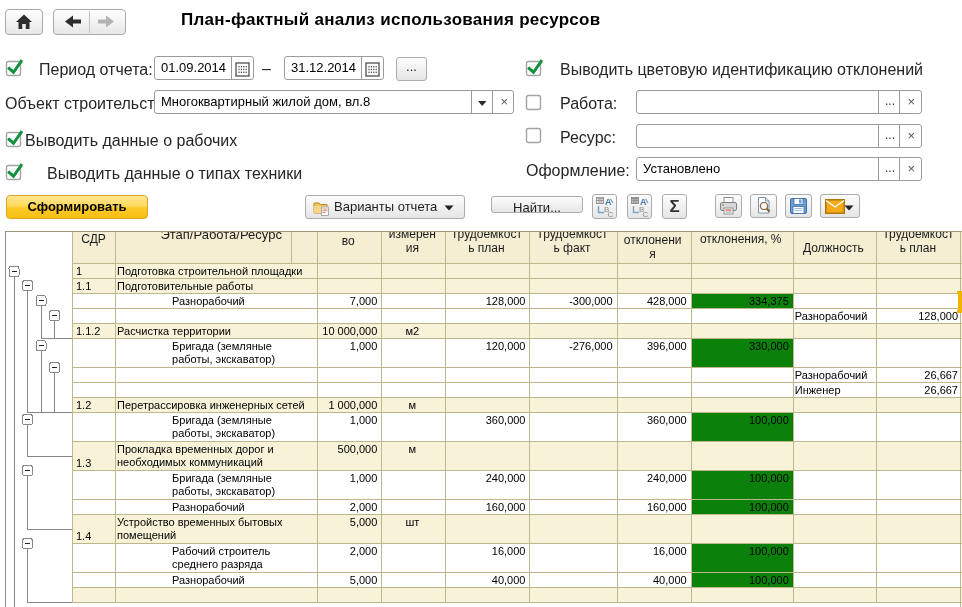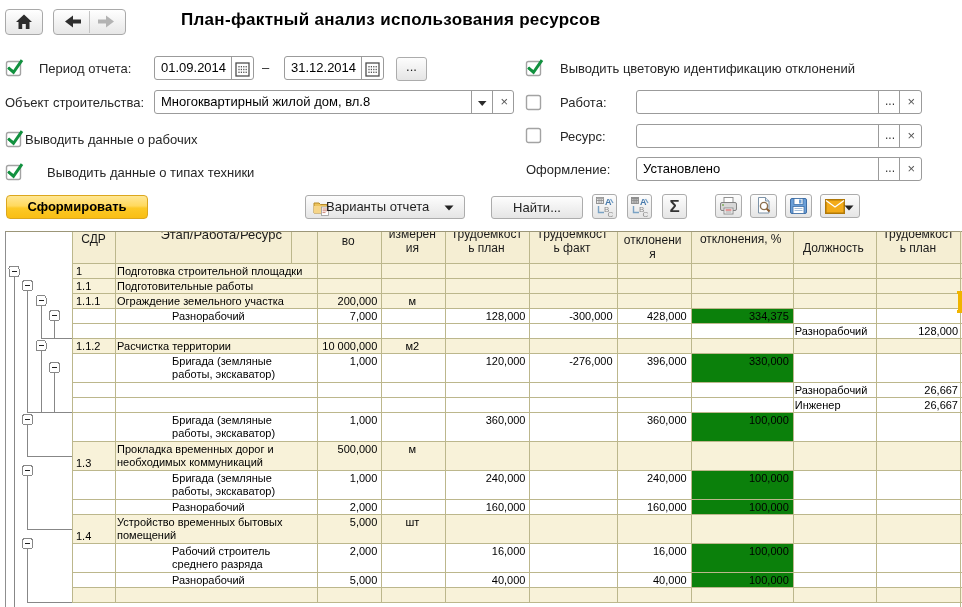--- a/index.html
+++ b/index.html
@@ -1,17 +1,17 @@
 <!DOCTYPE html>
 <html><head><meta charset="utf-8">
 <style>
 html,body{margin:0;padding:0;background:#fff;}
 #page{position:relative;width:962px;height:607px;overflow:hidden;font-family:"Liberation Sans",sans-serif;background:#fff;}
 .abs{position:absolute;}
-.lbl{position:absolute;font-size:13px;color:#262626;white-space:nowrap;}
+.lbl{position:absolute;font-size:16px;color:#262626;white-space:nowrap;}
 .tbtn{position:absolute;border:1px solid #a9a9a9;border-radius:4px;background:linear-gradient(#ffffff,#f4f4f4 45%,#e7e7e7);}
 .btn{position:absolute;border:1px solid #acacac;border-radius:3px;background:linear-gradient(#fdfdfd,#f1f1f1 50%,#e5e5e5);font-size:13px;color:#1e1e1e;text-align:center;box-sizing:border-box;}
 .fld{position:absolute;background:#fff;border:1px solid #9b9b9b;border-radius:3px;box-sizing:border-box;font-size:13px;color:#000;}
 .fld .txt{position:absolute;left:6px;top:3px;white-space:nowrap;}
 .sep{position:absolute;top:0;bottom:0;width:1px;background:#9b9b9b;}
 .cbx{position:absolute;width:30px;height:30px;overflow:visible;}
 table.grid{border-collapse:collapse;table-layout:fixed;font-size:11px;line-height:13px;}
 table.grid td{border:1px solid #bcb78c;padding:1px 4px 0 1px;overflow:hidden;white-space:nowrap;box-sizing:border-box;vertical-align:top;}
 td.yel{background:#f8f2d9;color:#000;}
 td.hdr{background:#f5eed3;color:#1a1a1a;text-align:center;font-size:12px;line-height:14px;}
@@ -153,26 +153,26 @@
 </div>
 
 <div class="abs" style="left:6px;top:195px;width:142px;height:24px;border:1px solid #dca71e;border-radius:4px;background:linear-gradient(#ffe794,#ffd95e 45%,#fcc927 55%,#f9be14);box-sizing:border-box;text-align:center;font-size:13px;font-weight:bold;color:#000;line-height:22px;">Сформировать</div>
 <div class="btn" style="left:305px;top:195px;width:160px;height:24px;">
   <svg class="abs" style="left:7px;top:3px;" width="18" height="17" viewBox="0 0 18 17">
         <path d="M1 4 L1 14 L14 14 L14 5.5 L7.5 5.5 L6 4 Z" fill="#ecc35c" stroke="#b68a28" stroke-width="1"></path>
         <path d="M1 7 L14 7 L14 14 L1 14 Z" fill="#f6d588"></path>
         <rect x="8.5" y="8" width="7" height="8.5" fill="#fff" stroke="#999" stroke-width="0.8"></rect>
         <path d="M9.5 10 h5 M9.5 11.8 h5 M9.5 13.6 h3" stroke="#c87a6a" stroke-width="0.9"></path>
       </svg>
-  <span style="position:absolute;left:20px;top:3px;">Варианты отчета</span>
+  <span style="position:absolute;left:28px;top:3px;">Варианты отчета</span>
   <svg class="abs" style="right:9px;top:9px;" width="11" height="7">
         <path d="M0.5 0.5 L9.5 0.5 L5 5.5 Z" fill="#222"></path>
       </svg>
 </div>
-<div class="btn" style="left:491px;top:196px;width:92px;height:23px;line-height:21px;">Найти...</div>
+<div class="btn" style="left:491px;top:196px;width:92px;height:17px;line-height:21px;">Найти...</div>
 
 <div class="btn" style="left:592px;top:194px;width:25px;height:25px;">
   <svg width="23" height="23" viewBox="0 0 23 23">
         <rect x="3.5" y="2.5" width="7" height="6" fill="#e8e8e8" stroke="#8a8a8a" stroke-width="0.9"></rect>
         <path d="M3.5 5.5 h7 M6 2.5 v6 M8.2 2.5 v6" stroke="#8a8a8a" stroke-width="0.8"></path>
         <rect x="3.5" y="2.5" width="7" height="1.6" fill="#a9a9a9"></rect>
         <text x="12" y="10" font-size="9" font-weight="bold" fill="#4679ab" font-family="Liberation Sans">A</text>
         <path d="M17.5 4 L20 8" stroke="#6f9cc6" stroke-width="1.3"></path>
         <text x="11" y="16.5" font-size="8" fill="#8b8b8b" font-family="Liberation Sans">B</text>
         <text x="14.5" y="21.5" font-size="8" fill="#8b8b8b" font-family="Liberation Sans">C</text>
@@ -336,32 +336,20 @@
             <td class="yel num"></td>
             <td class="yel ctr"></td>
             <td class="yel num"></td>
             <td class="yel num"></td>
             <td class="yel num"></td>
             <td class="yel"></td>
             <td class="yel"></td>
             <td class="yel num"></td>
           </tr>
     <tr style="height:15px;">
-            <td class="yel">1.1.1</td>
-            <td class="yel">Ограждение земельного участка</td>
-            <td class="yel num">200,000</td>
-            <td class="yel ctr">м</td>
-            <td class="yel num"></td>
-            <td class="yel num"></td>
-            <td class="yel num"></td>
-            <td class="yel"></td>
-            <td class="yel"></td>
-            <td class="yel num"></td>
-          </tr>
-    <tr style="height:15px;">
             <td class="wht"></td>
             <td class="wht res">Разнорабочий</td>
             <td class="wht num">7,000</td>
             <td class="wht ctr"></td>
             <td class="wht num">128,000</td>
             <td class="wht num">-300,000</td>
             <td class="wht num">428,000</td>
             <td class="grn">334,375</td>
             <td class="wht"></td>
             <td class="wht num"></td>
@@ -418,20 +406,32 @@
             <td class="wht"></td>
             <td class="wht"></td>
             <td class="wht num"></td>
             <td class="wht ctr"></td>
             <td class="wht num"></td>
             <td class="wht num"></td>
             <td class="wht num"></td>
             <td class="wht"></td>
             <td class="wht">Инженер</td>
             <td class="wht num">26,667</td>
+          </tr>
+    <tr style="height:15px;">
+            <td class="yel">1.2</td>
+            <td class="yel">Перетрассировка инженерных сетей</td>
+            <td class="yel num">1 000,000</td>
+            <td class="yel ctr">м</td>
+            <td class="yel num"></td>
+            <td class="yel num"></td>
+            <td class="yel num"></td>
+            <td class="yel"></td>
+            <td class="yel"></td>
+            <td class="yel num"></td>
           </tr>
     <tr style="height:29px;">
             <td class="wht"></td>
             <td class="wht res">Бригада (земляные<br>работы, экскаватор)</td>
             <td class="wht num">1,000</td>
             <td class="wht ctr"></td>
             <td class="wht num">360,000</td>
             <td class="wht num"></td>
             <td class="wht num">360,000</td>
             <td class="grn">100,000</td>

